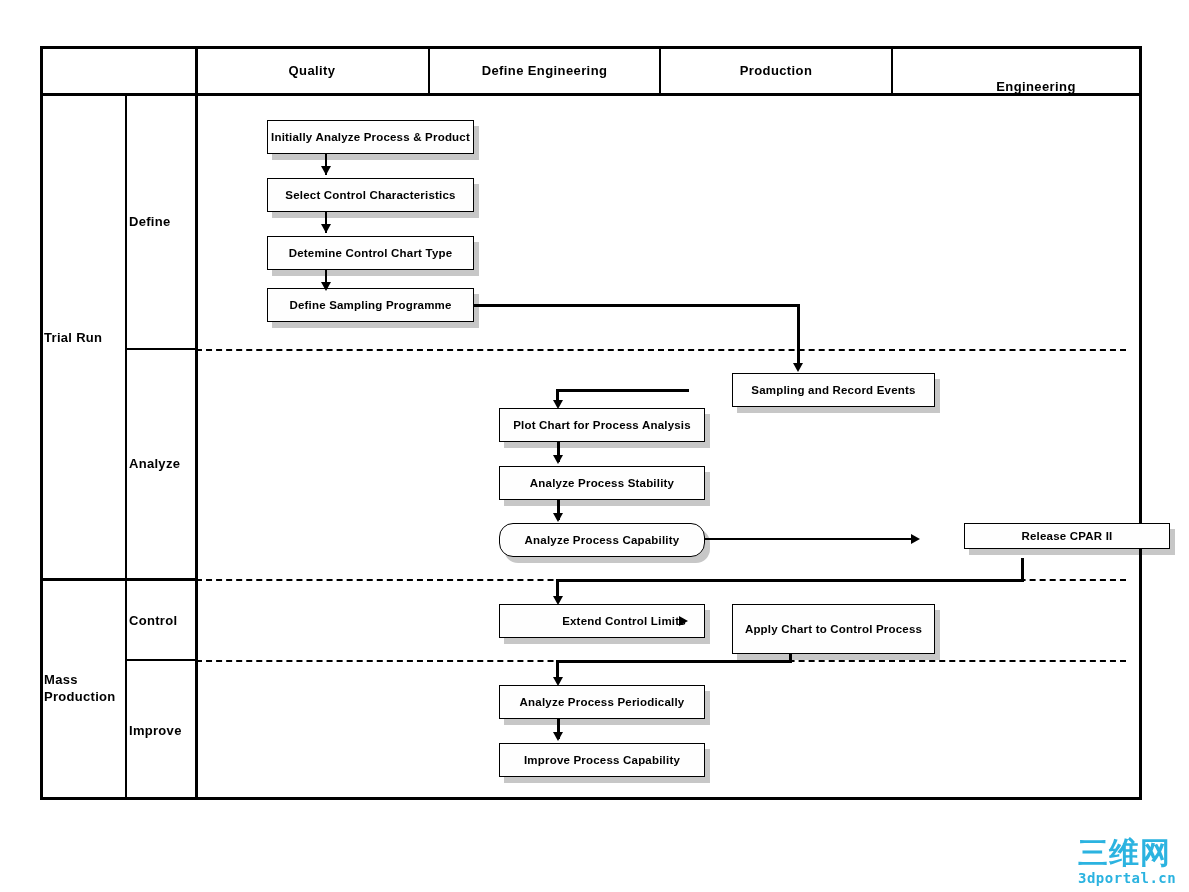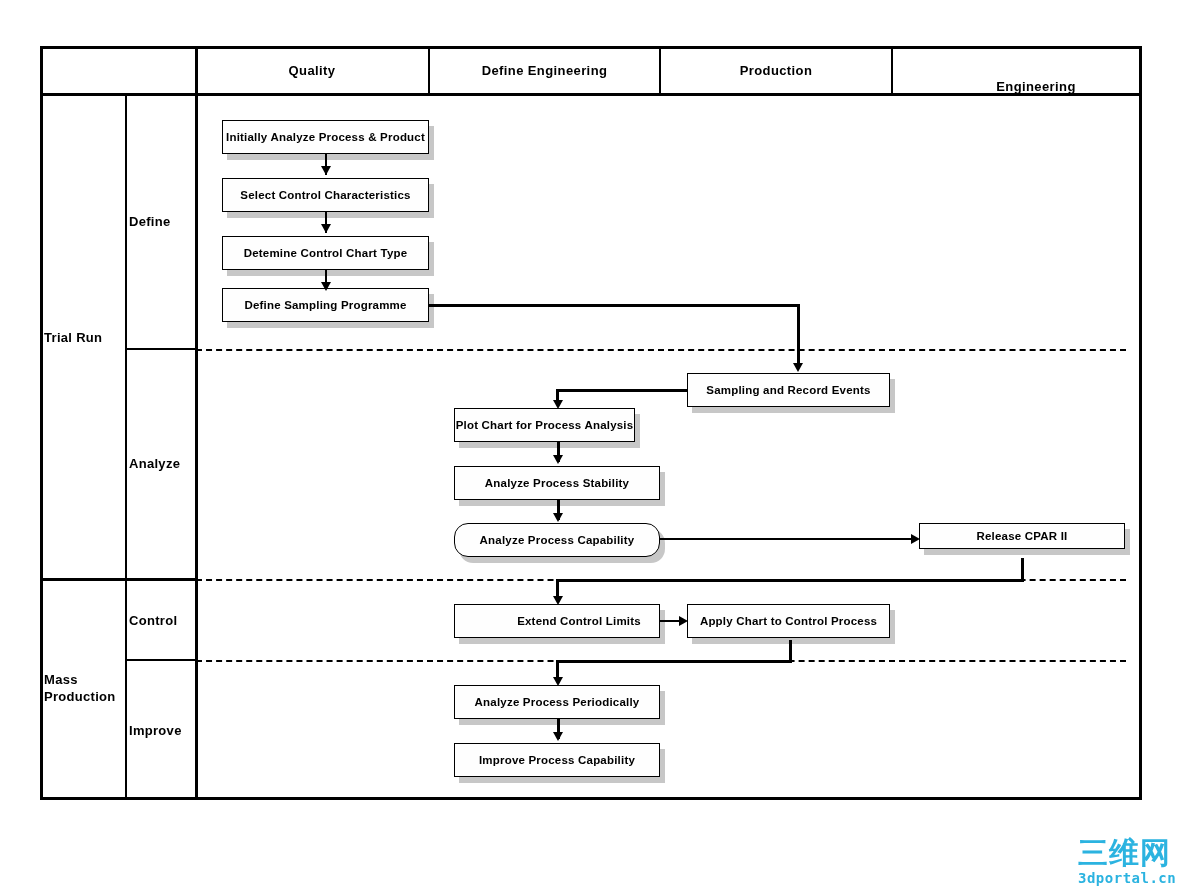--- a/index.html
+++ b/index.html
@@ -35,20 +35,21 @@
   }
 
   
   .node{
     position:absolute;background:#fefefe;border:1.6px solid #000;
     display:flex;align-items:center;justify-content:center;
     font-size:11.5px;font-weight:bold;color:#000;
     box-shadow:5px 6px 0 0 rgba(0,0,0,0.22);
     text-align:center;letter-spacing:.2px;box-sizing:border-box;
     z-index:4;
+    margin-left:45px;
   }
 
   
   .conn{position:absolute;background:#000;z-index:3;}
   .conn.vt{width:3px;}
   .conn.hz{height:3px;}
   .conn-thin{position:absolute;background:#000;z-index:3;}
   .conn-thin.vt{width:2px;}
   .conn-thin.hz{height:2px;}
 
@@ -189,41 +190,41 @@
   </div>
 
   <div class="node" style="left:222px;top:288px;width:207px;height:34px;">
     <span>Define Sampling Programme</span>
   </div>
 
   <div class="node" style="left:687px;top:373px;width:203px;height:34px;">
     <span>Sampling and Record Events</span>
   </div>
 
-  <div class="node" style="left:454px;top:408px;width:181px;height:34px;">
+  <div class="node" style="left:454px;top:408px;width:206px;height:34px;">
     <span>Plot Chart for Process Analysis</span>
   </div>
 
   <div class="node" style="left:454px;top:466px;width:206px;height:34px;">
     <span>Analyze Process Stability</span>
   </div>
 
   <div class="node" style="left:454px;top:523px;width:206px;height:34px;border-radius:14px;">
     <span>Analyze Process Capability</span>
   </div>
 
   <div class="node" style="left:919px;top:523px;width:206px;height:26px;">
     <span>Release CPAR II</span>
   </div>
 
   <div class="node" style="left:454px;top:604px;width:206px;height:34px;padding-left:44px;">
     <span>Extend Control Limits</span>
   </div>
 
-  <div class="node" style="left:687px;top:604px;width:203px;height:34px;">
+  <div class="node" style="left:687px;top:604px;width:203px;height:50px;">
     <span>Apply Chart to Control Process</span>
   </div>
 
   <div class="node" style="left:454px;top:685px;width:206px;height:34px;">
     <span>Analyze Process Periodically</span>
   </div>
 
   <div class="node" style="left:454px;top:743px;width:206px;height:34px;">
     <span>Improve Process Capability</span>
   </div>

